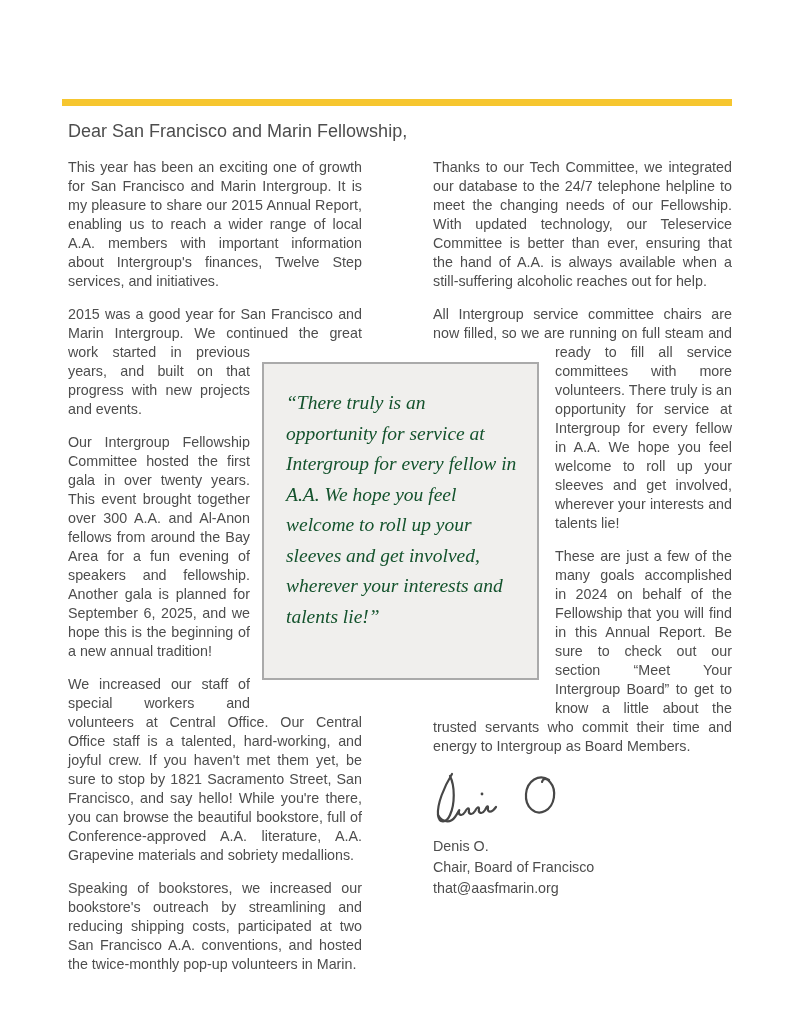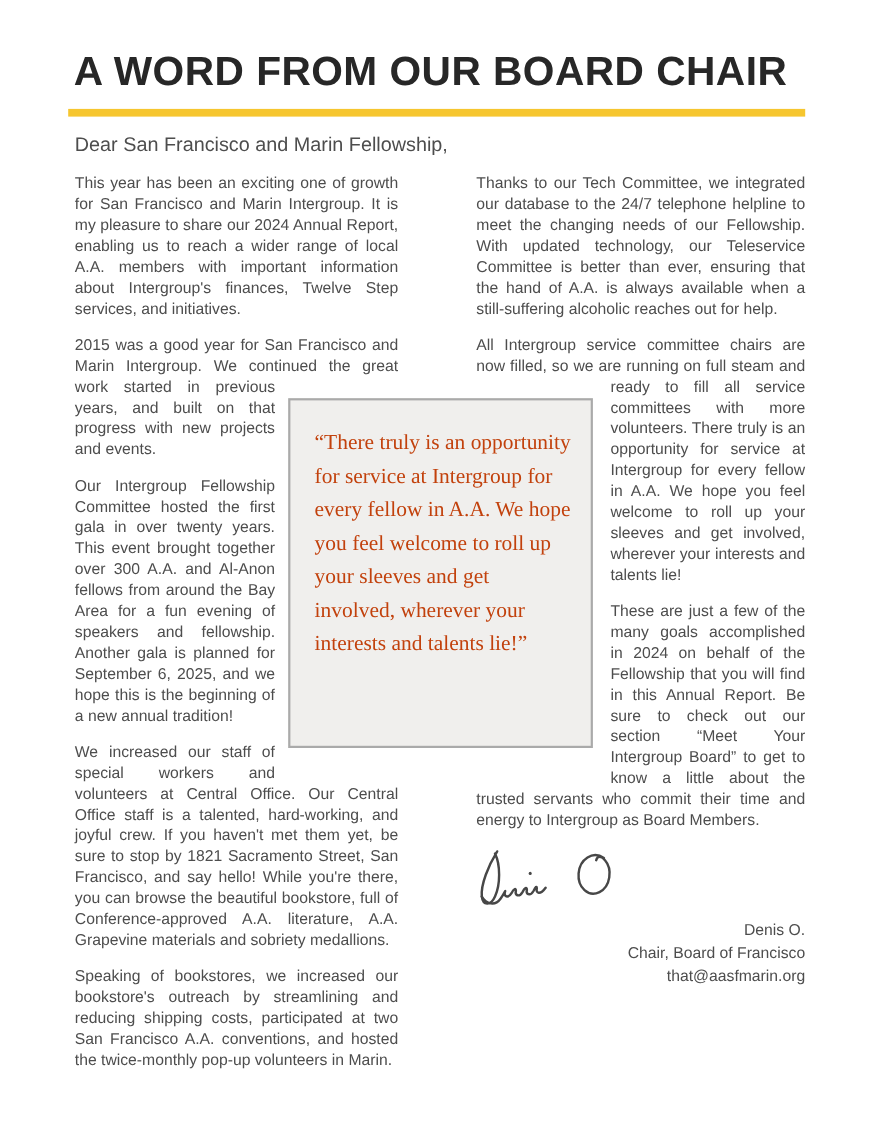--- a/index.html
+++ b/index.html
@@ -69,44 +69,44 @@
     height: 318px;
     border: 2px solid #aaaaaa;
     background: #f0efed;
     padding: 24px 16px 0 22px;
   }
   .pull-quote p {
     margin: 0;
     font-family: "Liberation Serif", "DejaVu Serif", serif;
     font-size: 19.5px;
     line-height: 30.5px;
-    color: #c2410c;
+    color: #14532d;
     text-align: left;
+    font-style: italic;
   }
 
   .signature { margin-top: 6px; }
   .signature svg { display: block; margin: 0 0 8px -2px; }
-  .signature p { text-align: right; margin: 0 0 1px; line-height: 20px; }
+  .signature p { text-align: left; margin: 0 0 1px; line-height: 20px; }
 </style>
 </head>
 <body>
 
 <div class="page">
 
-  <h1 class="title">A WORD FROM OUR BOARD CHAIR</h1>
 
   <div class="rule" style="background: rgb(246, 198, 47);"></div>
 
   <p class="salutation">Dear San Francisco and Marin Fellowship,</p>
 
   <div class="columns">
 
     <div class="col col-left">
       <div class="spacer-l"></div>
-      <p>This year has been an exciting one of growth for San Francisco and Marin Intergroup. It is my pleasure to share our 2024 Annual Report, enabling us to reach a wider range of local A.A. members with important information about Intergroup's finances, Twelve Step services, and initiatives.</p>
+      <p>This year has been an exciting one of growth for San Francisco and Marin Intergroup. It is my pleasure to share our 2015 Annual Report, enabling us to reach a wider range of local A.A. members with important information about Intergroup's finances, Twelve Step services, and initiatives.</p>
       <p>2015 was a good year for San Francisco and Marin Intergroup. We continued the great work started in previous years, and built on that progress with new projects and events.</p>
       <p>Our Intergroup Fellowship Committee hosted the first gala in over twenty years. This event brought together over 300 A.A. and Al-Anon fellows from around the Bay Area for a fun evening of speakers and fellowship. Another gala is planned for September 6, 2025, and we hope this is the beginning of a new annual tradition!</p>
       <p>We increased our staff of special workers and volunteers at Central Office. Our Central Office staff is a talented, hard-working, and joyful crew. If you haven't met them yet, be sure to stop by 1821 Sacramento Street, San Francisco, and say hello! While you're there, you can browse the beautiful bookstore, full of Conference-approved A.A. literature, A.A. Grapevine materials and sobriety medallions.</p>
       <p>Speaking of bookstores, we increased our bookstore's outreach by streamlining and reducing shipping costs, participated at two San Francisco A.A. conventions, and hosted the twice-monthly pop-up volunteers in Marin.</p>
     </div>
 
     <div class="col col-right">
       <div class="spacer-r"></div>
       <p>Thanks to our Tech Committee, we integrated our database to the 24/7 telephone helpline to meet the changing needs of our Fellowship. With updated technology, our Teleservice Committee is better than ever, ensuring that the hand of A.A. is always available when a still-suffering alcoholic reaches out for help.</p>
       <p>All Intergroup service committee chairs are now filled, so we are running on full steam and ready to fill all service committees with more volunteers. There truly is an opportunity for service at Intergroup for every fellow in A.A. We hope you feel welcome to roll up your sleeves and get involved, wherever your interests and talents lie!</p>

